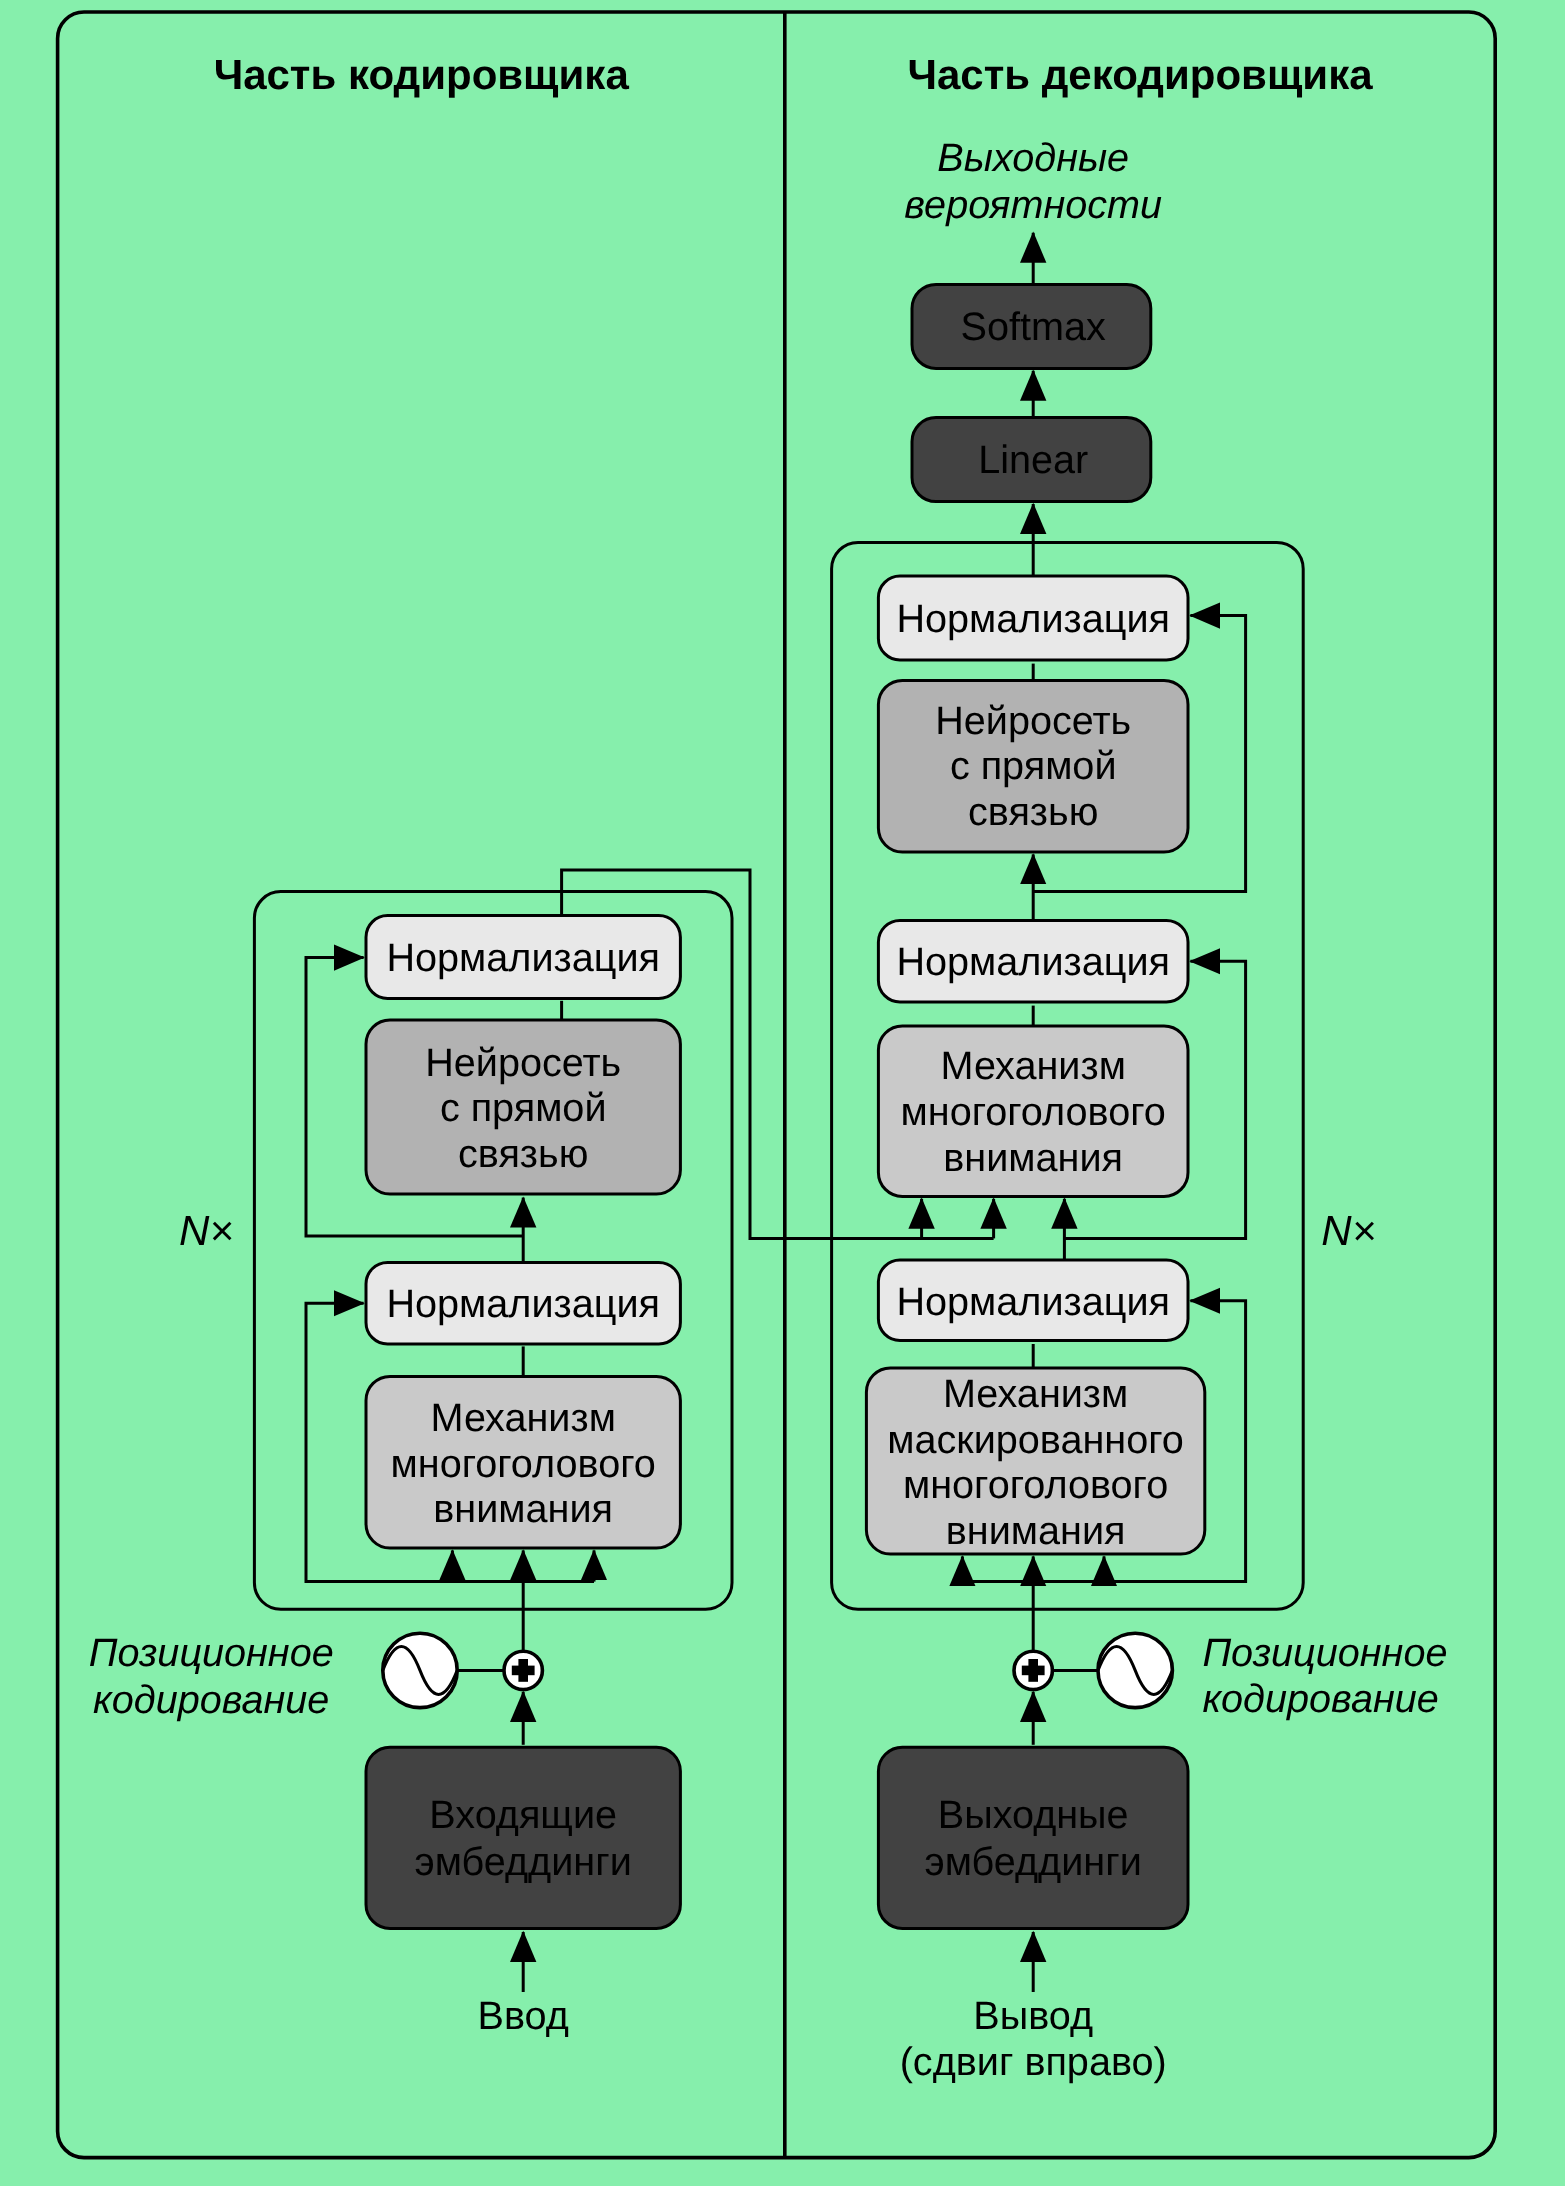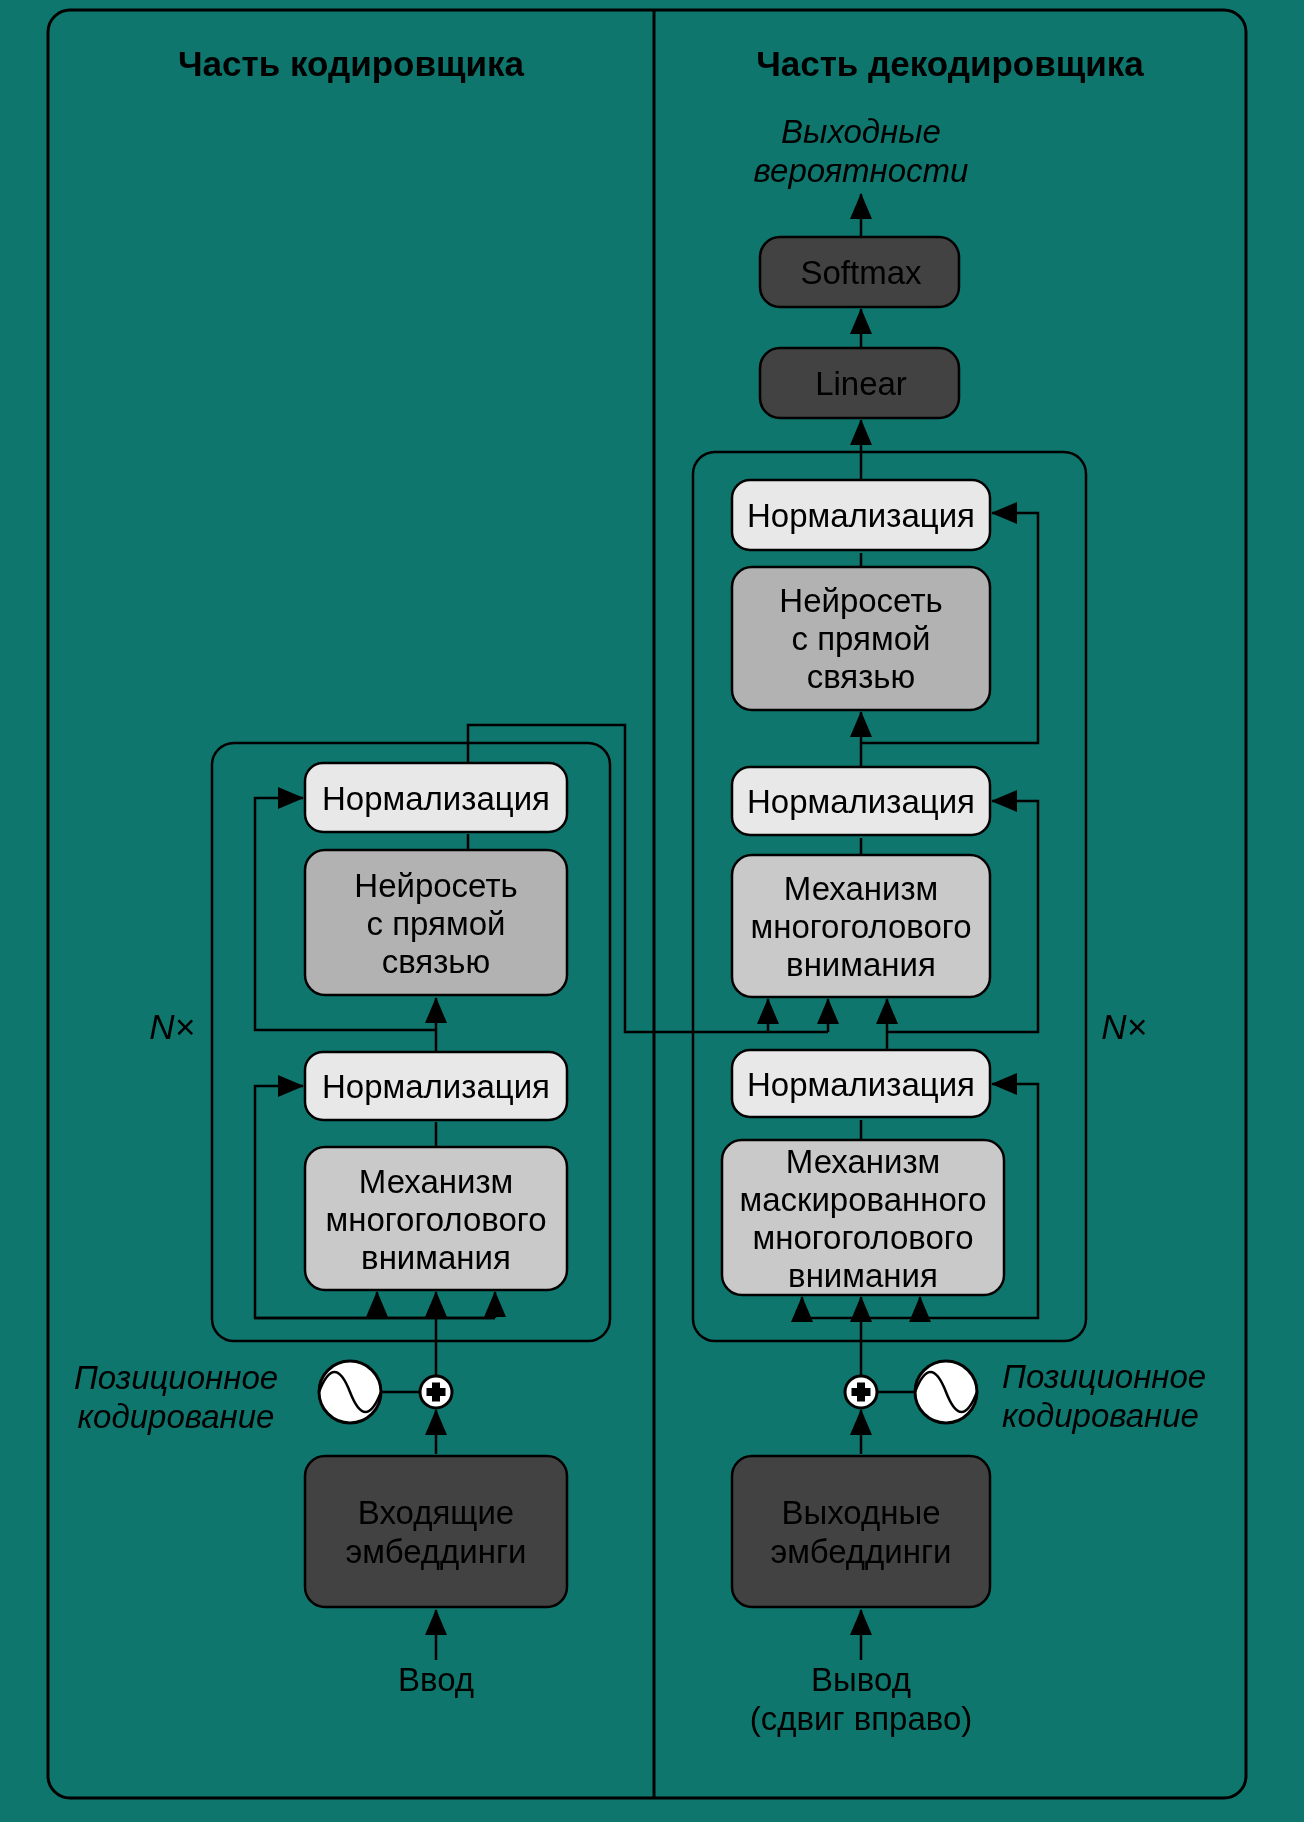--- a/index.html
+++ b/index.html
@@ -1,16 +1,16 @@
 <!DOCTYPE html>
 <html><head>
 <meta charset="utf-8">
 <style>
   html,body { margin:0; padding:0; background:#fff; }
-  .stage { position:relative; width:1304px; height:1822px; background:#0f766e; }
+  .stage { position:relative; width:1304px; height:1822px; background:#86efac; }
   svg { display:block; }
   text { font-family:"Liberation Sans","DejaVu Sans",sans-serif; fill:#000; }
   .lbl   { font-size:33px; text-anchor:middle; dominant-baseline:central; }
   .small { font-size:33px; }
   .title { font-size:35px; font-weight:bold; text-anchor:middle; dominant-baseline:central; }
   .it    { font-style:italic; }
   .nx    { font-size:35px; font-style:italic; text-anchor:middle; dominant-baseline:central; }
   .start { text-anchor:start; }
   .box   { stroke:#000; stroke-width:2.5; }
   .frame { stroke:#000; stroke-width:3; fill:none; }

